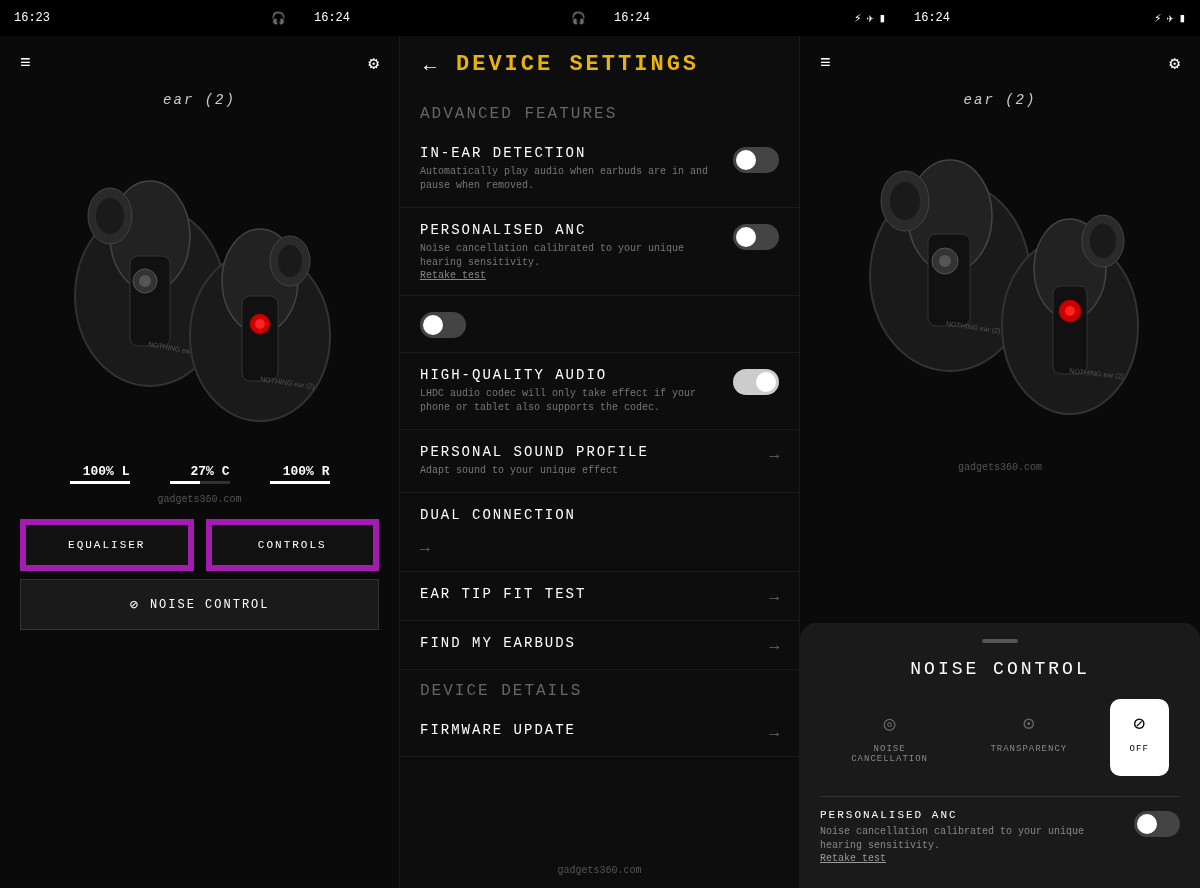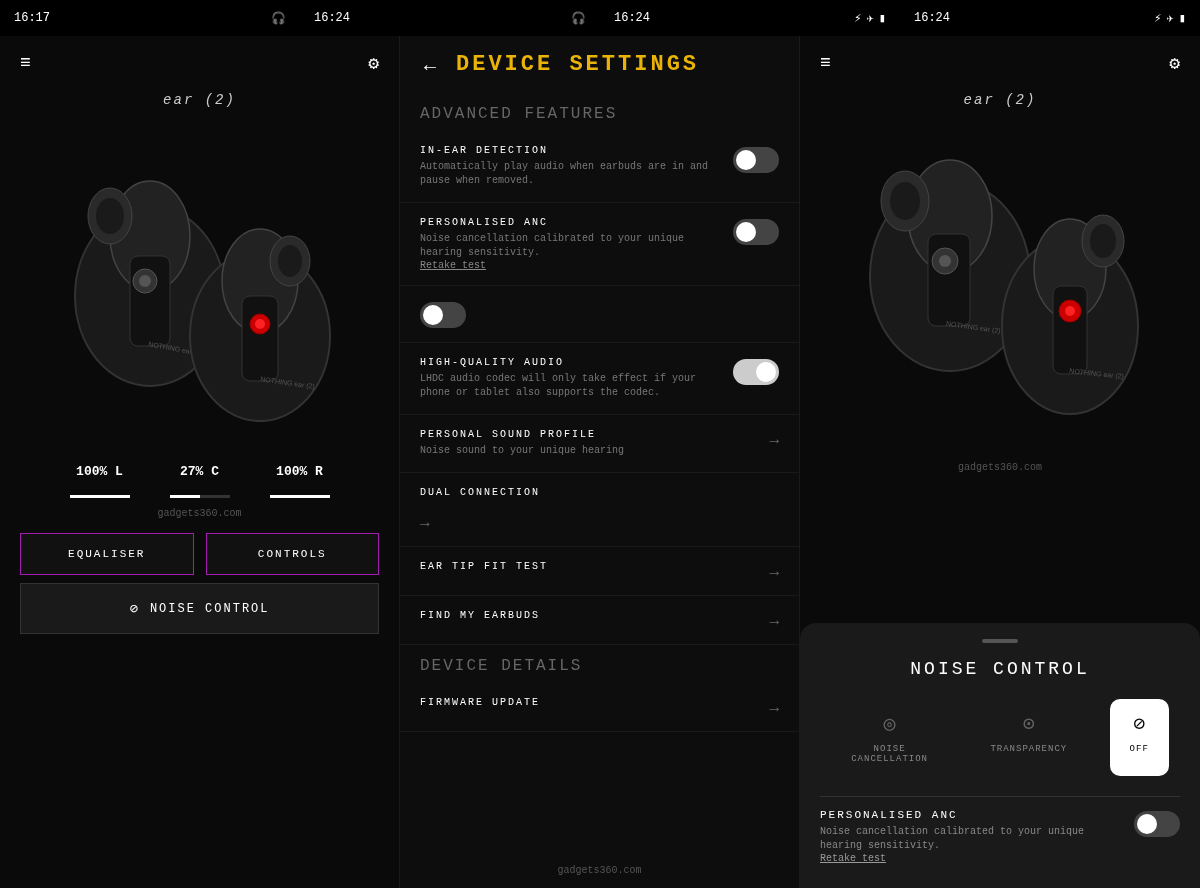--- a/index.html
+++ b/index.html
@@ -82,22 +82,22 @@
     
     .battery-row {
       display: flex;
       gap: 40px;
       margin: 8px 0 4px 0;
       align-items: flex-end;
     }
     .battery-item {
       display: flex;
       flex-direction: column;
-      align-items: center;
-      gap: 16px;
+      align-items: flex-end;
+      gap: 2px;
     }
     .battery-label {
       color: #fff;
       font-size: 13px;
       font-weight: bold;
     }
     .battery-bar {
       width: 60px;
       height: 3px;
       background: #333;
@@ -116,21 +116,21 @@
 
     .bottom-buttons {
       display: flex;
       gap: 12px;
       margin: 8px 0;
       width: 100%;
       padding: 0 20px;
     }
     .btn-outline {
       flex: 1;
-      border: 1px solid #a21caf;
+      border: 6px solid #a21caf;
       background: #111;
       color: #fff;
       padding: 14px 0;
       font-family: 'Courier New', monospace;
       font-size: 11px;
       letter-spacing: 2px;
       cursor: pointer;
       text-transform: uppercase;
     }
 
@@ -201,21 +201,21 @@
       justify-content: space-between;
       gap: 10px;
     }
 
     .settings-item-content {
       flex: 1;
     }
 
     .settings-item-title {
       color: #fff;
-      font-size: 10px;
+      font-size: 14px;
       letter-spacing: 2px;
       text-transform: uppercase;
       margin-bottom: 4px;
     }
 
     .settings-item-desc {
       color: #777;
       font-size: 10px;
       line-height: 1.4;
     }
@@ -397,21 +397,21 @@
       align-items: center;
       gap: 5px;
       font-size: 12px;
     }
   </style>
 </head>
 <body>
 
 <div class="status-bars">
   <div class="status-bar">
-    <span>16:17</span>
+    <span>16:23</span>
     <div class="status-right top-icons">
       <span>🎧</span>
     </div>
   </div>
   <div class="status-bar">
     <span>16:24</span>
     <div class="status-right top-icons">
       <span>🎧</span>
     </div>
   </div>
@@ -550,21 +550,21 @@
           <div class="settings-item-desc">LHDC audio codec will only take effect if your phone or tablet also supports the codec.</div>
         </div>
         <div class="toggle toggle-on">
           <div class="toggle-knob"></div>
         </div>
       </div>
 
       <div class="settings-item" style="cursor:pointer;">
         <div class="settings-item-content">
           <div class="settings-item-title">PERSONAL SOUND PROFILE</div>
-          <div class="settings-item-desc">Noise sound to your unique hearing</div>
+          <div class="settings-item-desc">Adapt sound to your unique effect</div>
         </div>
         <span class="settings-arrow">→</span>
       </div>
 
       <div class="settings-item" style="cursor:pointer;flex-direction:column;">
         <div class="settings-item-content">
           <div class="settings-item-title">DUAL CONNECTION</div>
         </div>
         <span class="settings-arrow">→</span>
       </div>

